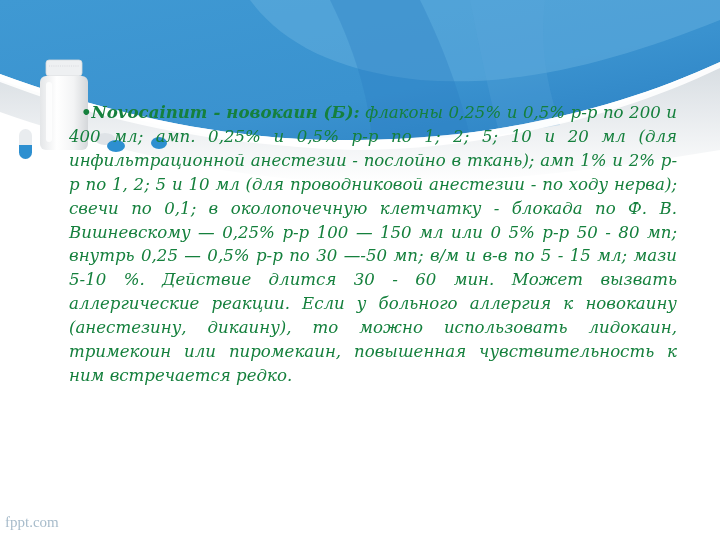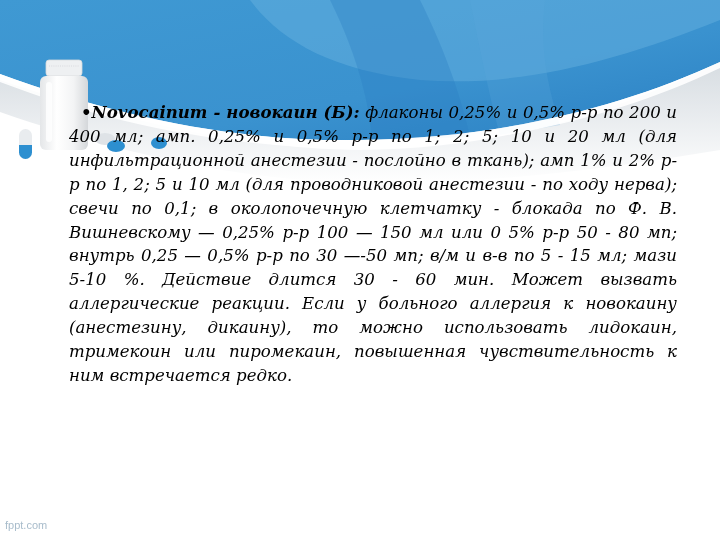--- a/index.html
+++ b/index.html
@@ -9,30 +9,30 @@
     font-family: "DejaVu Serif", serif;
   }
   .bg-svg { position: absolute; left: 0; top: 0; width: 720px; height: 540px; }
   .content {
     position: absolute;
     left: 69px; top: 101px; width: 608px;
     font-family: "DejaVu Serif", serif;
     font-style: italic;
     font-size: 16.6px;
     line-height: 23.9px;
-    color: #000000;
+    color: #15803d;
     text-align: justify;
     text-align-last: left;
   }
   .content .bold { font-weight: bold; }
   .bullet { font-style: normal; font-weight: bold; margin-left: 12px; }
   .watermark {
     position: absolute; left: 5px; bottom: 9px;
-    font-family: Liberation Sans, sans-serif;
-    font-size: 11px; color: #a8bccb; margin-top: 44px;
+    font-family: Liberation Serif, serif;
+    font-size: 15px; color: #a8bccb; margin-top: 44px;
   }
 </style>
 </head>
 <body>
 
 <svg class="bg-svg" viewBox="0 0 720 540" xmlns="http://www.w3.org/2000/svg">
   <defs>
     <linearGradient id="blueGrad" x1="0" y1="0" x2="1" y2="1">
       <stop offset="0" stop-color="#3f99d3"></stop>
       <stop offset="0.6" stop-color="#3a92cf"></stop>

